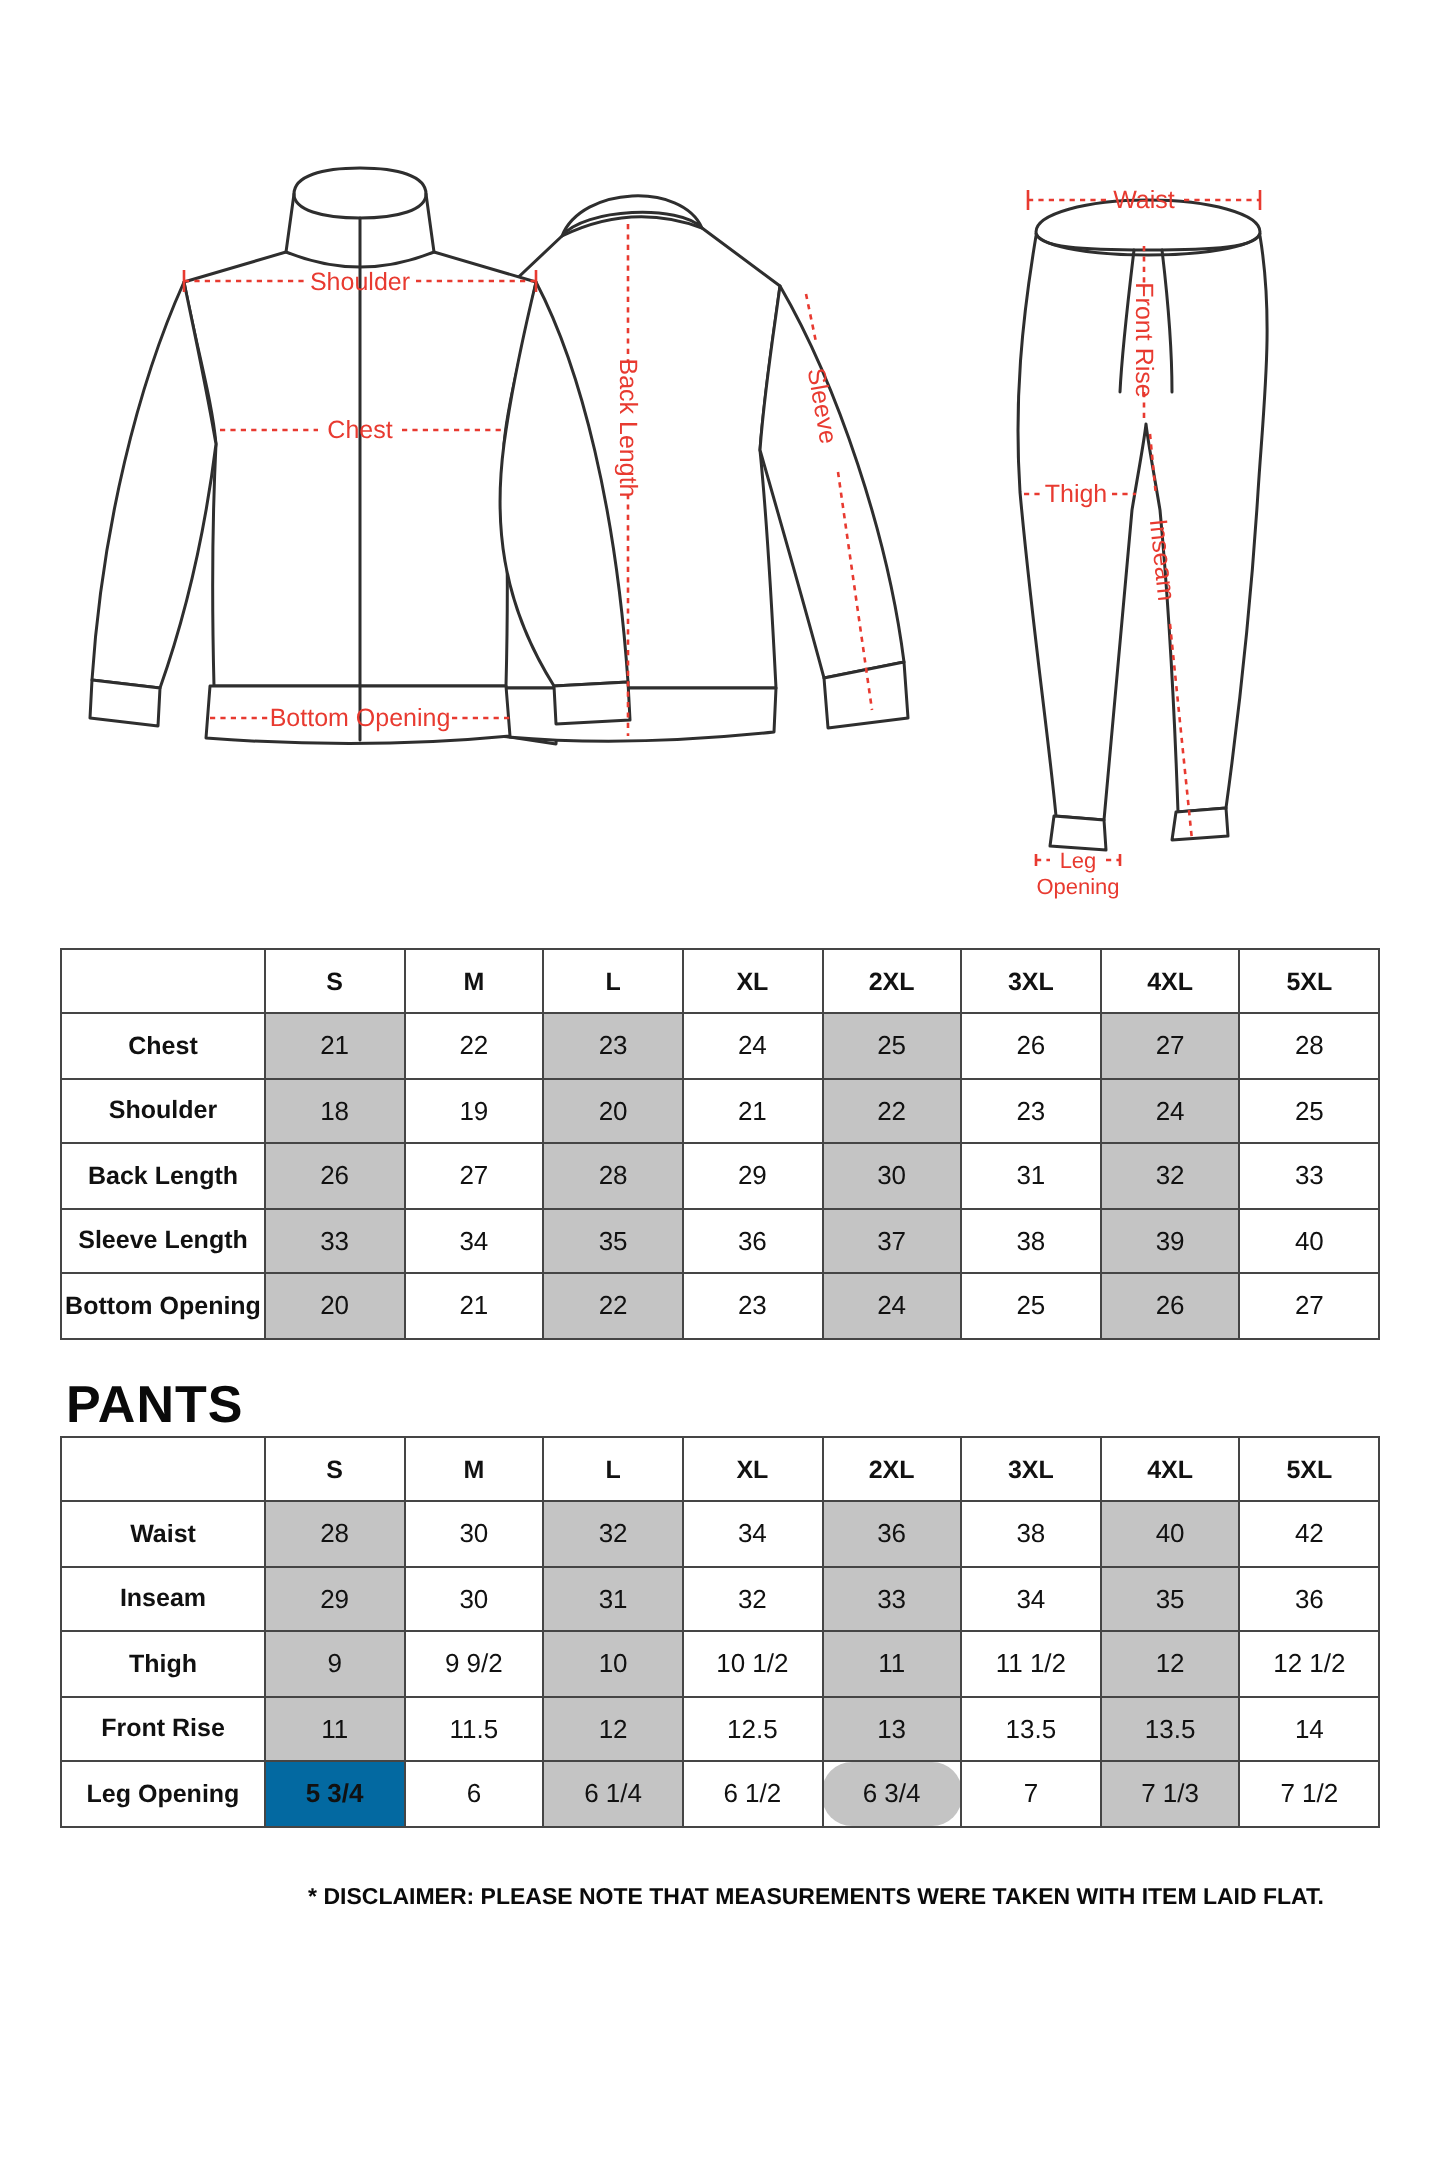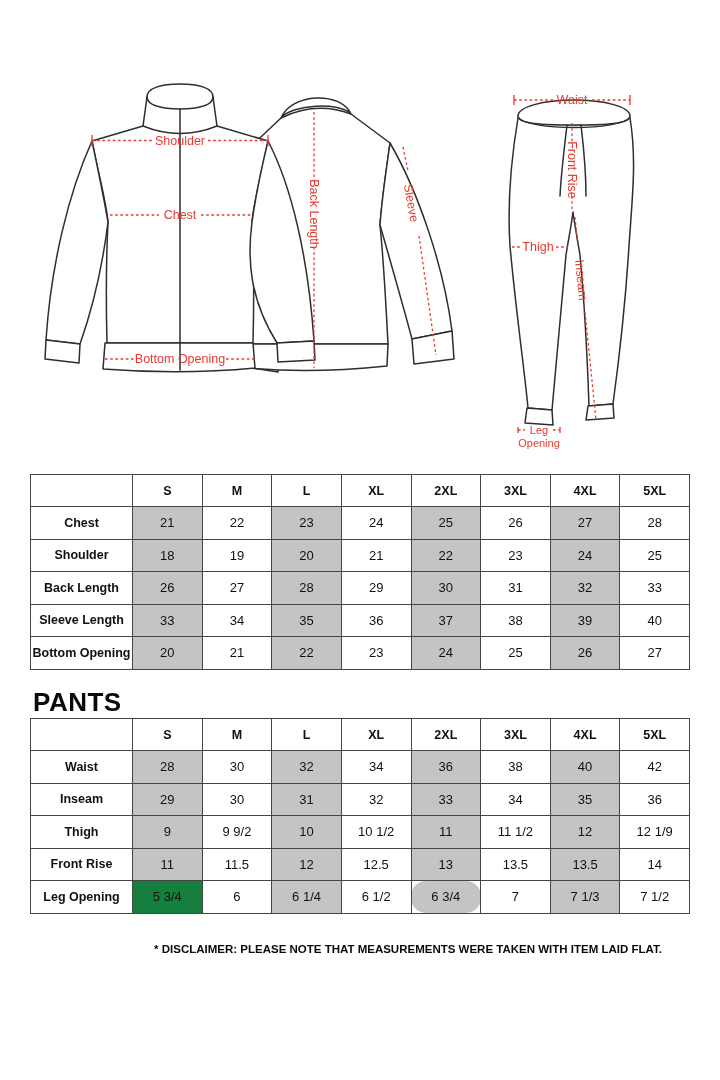--- a/index.html
+++ b/index.html
@@ -248,36 +248,36 @@
         </tr>
         <tr>
           <th>Thigh</th>
           <td style="background: rgb(196, 196, 196);">9</td>
           <td>9 9/2</td>
           <td style="background: rgb(196, 196, 196);">10</td>
           <td>10 1/2</td>
           <td style="background: rgb(196, 196, 196);">11</td>
           <td>11 1/2</td>
           <td style="background: rgb(196, 196, 196);">12</td>
-          <td>12 1/9</td>
+          <td>12 1/2</td>
         </tr>
         <tr>
           <th>Front Rise</th>
           <td style="background: rgb(196, 196, 196);">11</td>
           <td>11.5</td>
           <td style="background: rgb(196, 196, 196);">12</td>
           <td>12.5</td>
           <td style="background: rgb(196, 196, 196);">13</td>
           <td>13.5</td>
           <td style="background: rgb(196, 196, 196);">13.5</td>
           <td>14</td>
         </tr>
         <tr>
           <th>Leg Opening</th>
-          <td style="background: #15803d;">5 3/4</td>
+          <td style="background: #0369a1; font-weight: bold;">5 3/4</td>
           <td>6</td>
           <td style="background: rgb(196, 196, 196);">6 1/4</td>
           <td>6 1/2</td>
           <td style="background: rgb(196, 196, 196); border-radius: 15px;">6 3/4</td>
           <td>7</td>
           <td style="background: rgb(196, 196, 196);">7 1/3</td>
           <td>7 1/2</td>
         </tr>
       </tbody>
     </table>

